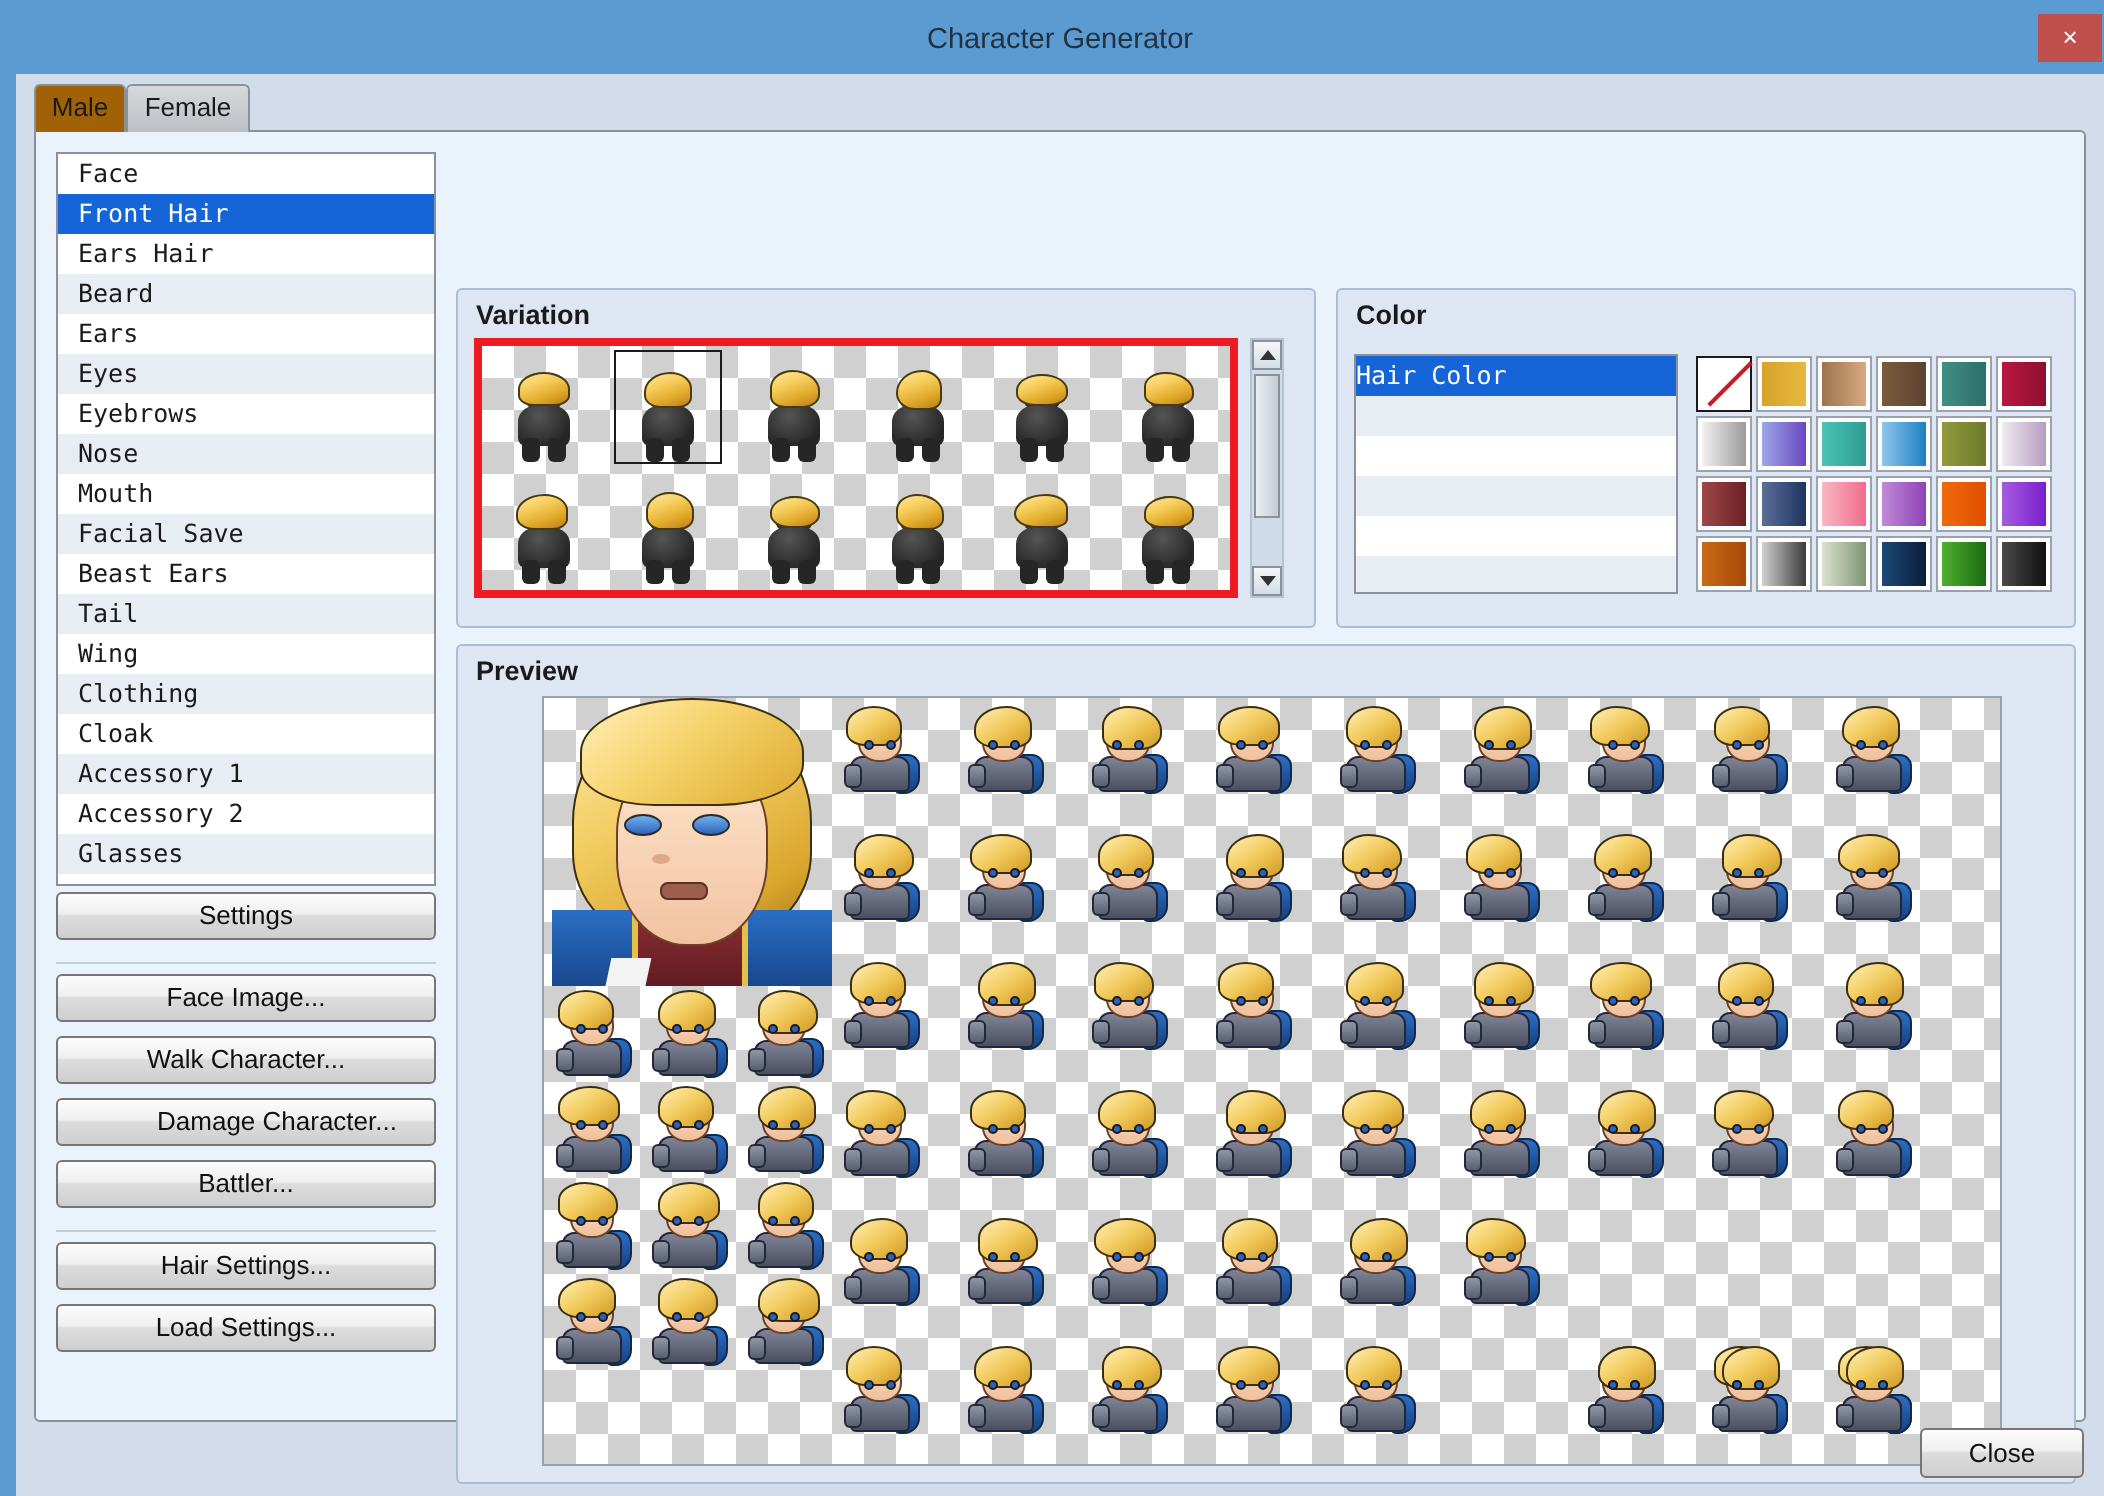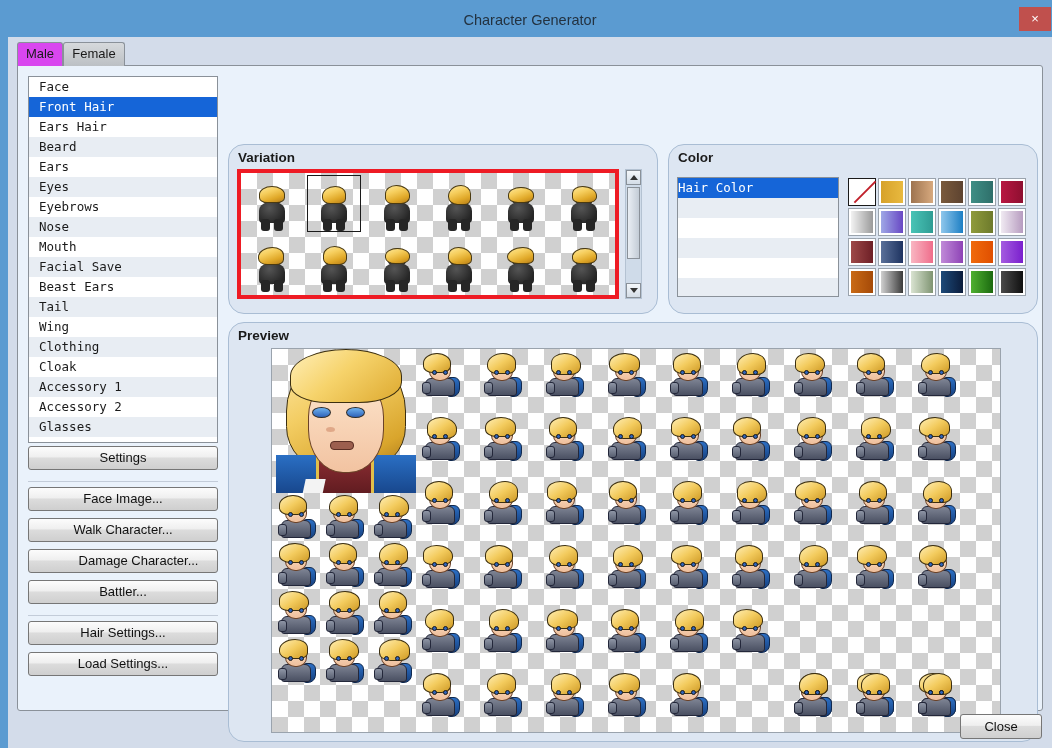--- a/index.html
+++ b/index.html
@@ -47,21 +47,21 @@
     box-sizing:border-box;
     border:1px solid #8a9199;
     border-bottom:none;
     font-size:13px;
     line-height:22px;text-align:center;
     color:#1a1a1a;
     border-radius:3px 3px 0 0;
     cursor:default;
   }
   .tab.active{
-    background:#d946ef;
+    background:#a16207;
     border-color:#8a9199;
     z-index:3;
   }
   .tab.inactive{
     background:#c6c9cc;
     background:linear-gradient(#d6d9dc,#bcc0c4);
     border-color:#8a9199;
     z-index:1;
   }
   .tabpage{
@@ -104,21 +104,21 @@
     padding:0;
   }
   .lbtn{
     position:absolute;left:10px;width:190px;height:24px;line-height:22px;
   }
   
   .group{
     position:absolute;
     box-sizing:border-box;
     border:1px solid #a9bdd4;
-    border-radius:16px;
+    border-radius:3px;
     background:#dde6f2;
   }
   .group-title{
     position:absolute;left:9px;top:5px;
     font-size:13.5px;font-weight:bold;color:#1a1a1a;
     font-family:"Liberation Sans", sans-serif;
   }
   
   #variation-group{left:210px;top:78px;width:430px;height:170px;}
   .var-area{

